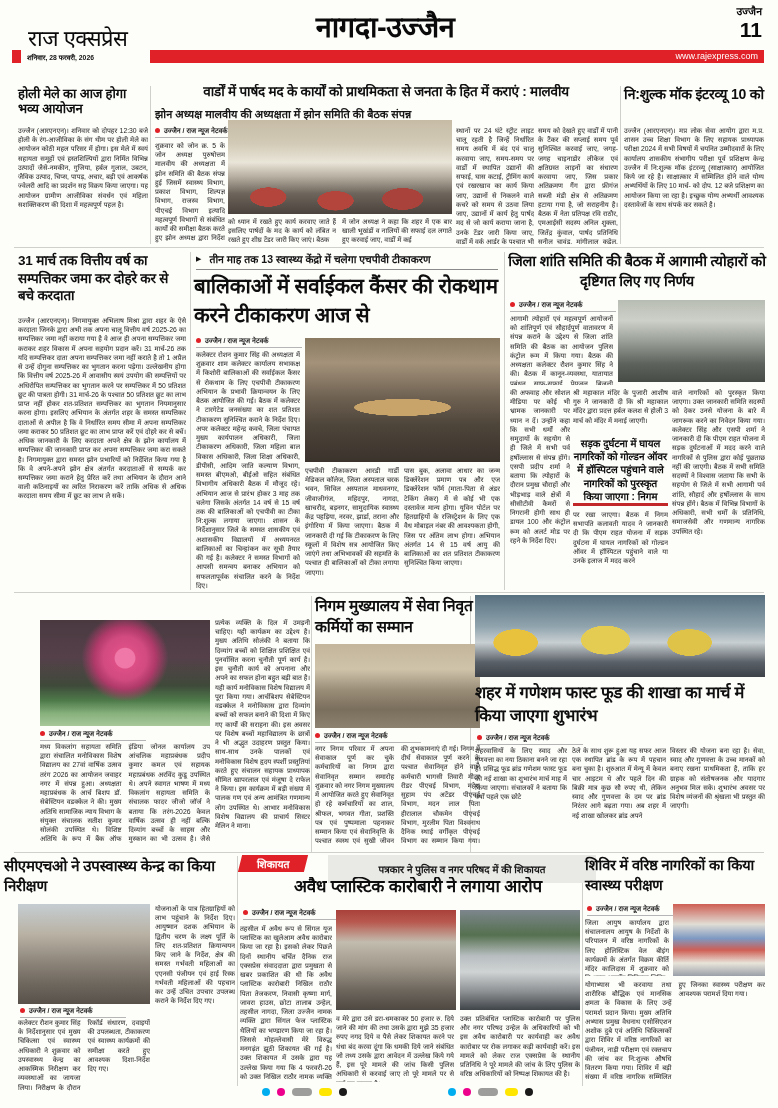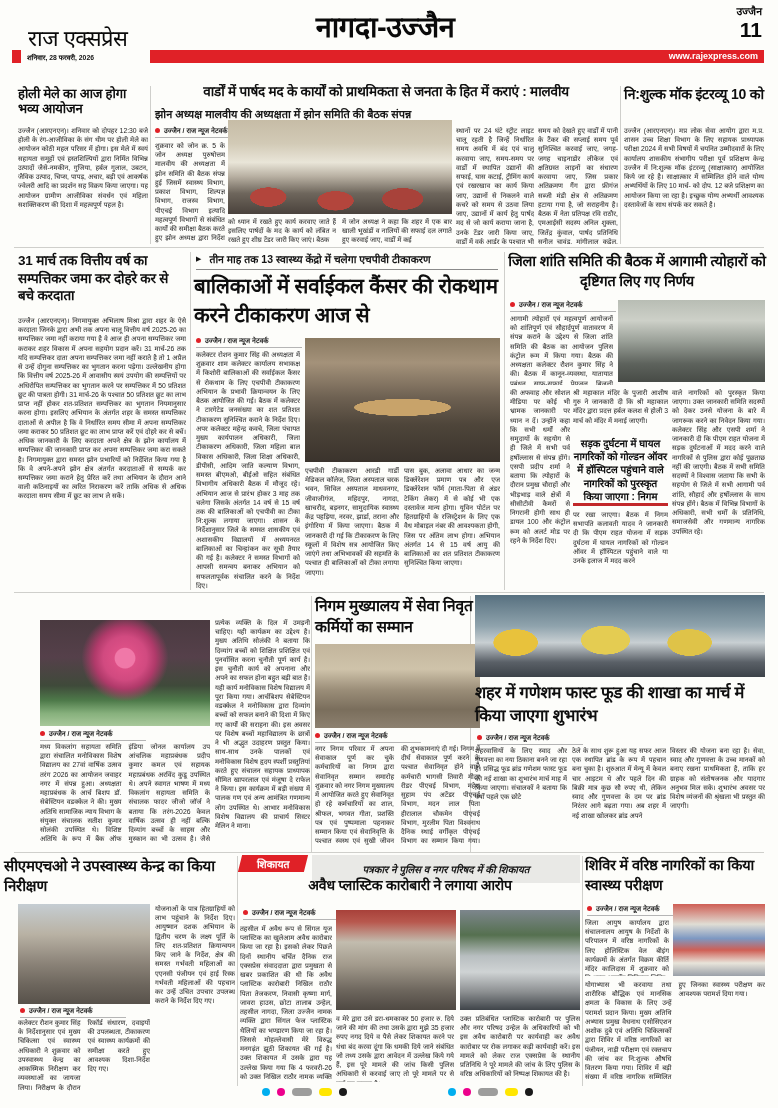--- a/index.html
+++ b/index.html
@@ -14,21 +14,21 @@
   .c2{column-count:2;column-gap:7px;column-fill:auto;height:100%;}
   .byline{display:flex;align-items:center;gap:4px;font-size:6.9px;font-weight:700;color:#222;
           border-bottom:1px solid #b5b5b5;padding-bottom:2px;}
   .byline .dot{width:5px;height:5px;border-radius:50%;background:#e02127;flex:0 0 auto;}
   .vrule{position:absolute;width:1px;background:#cfcfcb;}
   .hrule{position:absolute;height:1px;background:#cfcfcb;}
   .photo{background-size:cover;background-repeat:no-repeat;}
   
   #mh-logo{font-size:22px;font-weight:400;color:#0a0a0a;letter-spacing:-0.5px;}
   #mh-redbar{background:#e02127;}
-  #mh-web{color:#fff;font-size:9px;font-weight:700;text-align:right;line-height:13px;padding-right:6px;}
+  #mh-web{color:#fff;font-size:9px;font-weight:400;text-align:right;line-height:13px;padding-right:6px;}
   #mh-date{font-size:6.8px;font-weight:700;color:#111;}
   #mh-title{font-size:29px;font-weight:800;color:#0a0a0a;text-align:center;letter-spacing:-0.5px;}
   #mh-city{font-size:10.5px;font-weight:700;text-align:right;color:#0a0a0a;line-height:1.1;}
   #mh-pageno{font-size:21px;font-weight:800;text-align:right;color:#0a0a0a;line-height:1;}
   
   .kicker-e{font-size:10.5px;font-weight:700;border-bottom:1px solid #8a8a8a;padding-bottom:3px;
             display:flex;align-items:center;gap:4px;color:#151515;}
   .tag{background:#e02127;transform:skewX(-14deg);display:flex;align-items:center;justify-content:center;}
   .tag span{transform:skewX(14deg);color:#fff;font-size:10.5px;font-weight:800;}
   .kicker-k{background:#e9e9e6;font-size:10px;font-weight:800;text-align:center;color:#191919;
@@ -177,22 +177,22 @@
   <div class="abs byline" style="left:20px;top:1006px;width:106px;">
     <span class="dot"></span>
     <span>उज्जैन / राज न्यूज नेटवर्क</span>
   </div>
   <div class="abs bodytxt" style="left:155px;top:904px;width:80px;height:190px;">योजनाओं के पात्र हितग्राहियों को लाभ पहुंचाने के निर्देश दिए। आयुष्मान दशक अभियान के द्वितीय चरण के लक्ष्य पूर्ति के लिए शत-प्रतिशत क्रियान्वयन किए जाने के निर्देश, क्षेत्र की समस्त गर्भवती महिलाओं का एएनसी पंजीयन एवं हाई रिस्क गर्भवती महिलाओं की पहचान कर उन्हें उचित उपचार उपलब्ध कराने के निर्देश दिए गए।</div>
   <div class="abs bodytxt c2" style="left:18px;top:1018px;width:132px;height:76px;">कलेक्टर रौशन कुमार सिंह के निर्देशानुसार एवं मुख्य चिकित्सा एवं स्वास्थ्य अधिकारी ने शुक्रवार को उपस्वास्थ्य केन्द्र का आकस्मिक निरीक्षण कर व्यवस्थाओं का जायजा लिया। निरीक्षण के दौरान रिकॉर्ड संधारण, दवाइयों की उपलब्धता, टीकाकरण एवं स्वास्थ्य कार्यक्रमों की समीक्षा करते हुए आवश्यक दिशा-निर्देश दिए गए।</div>
 
   <div class="abs tag" style="left:240px;top:855px;width:66px;height:17px;">
     <span>शिकायत</span>
   </div>
-  <div class="abs kicker-k" style="left:312px;top:855px;width:268px;height:28px;font-style:italic;">पत्रकार ने पुलिस व नगर परिषद में की शिकायत</div>
-  <div class="abs hl" style="left:240px;top:877px;width:340px;font-size:14px;text-align:center;white-space:nowrap;overflow:hidden;">अवैध प्लास्टिक कारोबारी ने लगाया आरोप</div>
+  <div class="abs kicker-k" style="left:328px;top:855px;width:268px;height:28px;">पत्रकार ने पुलिस व नगर परिषद में की शिकायत</div>
+  <div class="abs hl" style="left:248px;top:877px;width:340px;font-size:17px;text-align:center;white-space:nowrap;overflow:hidden;">अवैध प्लास्टिक कारोबारी ने लगाया आरोप</div>
   <div class="abs byline" style="left:243px;top:908px;width:106px;">
     <span class="dot"></span>
     <span>उज्जैन / राज न्यूज नेटवर्क</span>
   </div>
   <div class="abs bodytxt" style="left:240px;top:924px;width:92px;height:158px;">तहसील में अवैध रूप से सिंगल यूज प्लास्टिक का खुलेआम अवैध कारोबार किया जा रहा है। इसको लेकर पिछले दिनों स्थानीय चर्चित दैनिक राज एक्सप्रेस संवाददाता द्वारा प्रमुखता से खबर प्रकाशित की थी कि अवैध प्लास्टिक कारोबारी निखिल राठौर पिता तेजकरण, निवासी कृष्णा मार्ग, जावरा हाउस, छोटा तालाब उन्हेल, तहसील नागदा, जिला उज्जैन नामक व्यक्ति द्वारा सिंगल फेज प्लास्टिक थैलियों का भण्डारण किया जा रहा है। जिससे मोहल्लेवासी मेरे विरुद्ध मनगढ़ंत झूठी शिकायत की गई है। उक्त शिकायत में उसके द्वारा यह उल्लेख किया गया कि 4 फरवरी-26 को उक्त निखिल राठौर नामक व्यक्ति के फोन पर कॉल किया व मिलने हेतु दबाव बनाकर रुपयों की मांग की। निखिल राठौर के द्वारा कहानी की रुपरेखा तैयार कर आवेदन दिया जिसमें यह भी उल्लेख किया कि 6 फरवरी-26 को निखिल से मिलने आया</div>
   <div class="abs photo ph-street1" style="left:336px;top:910px;width:120px;height:100px;"></div>
   <div class="abs photo ph-street2" style="left:460px;top:910px;width:120px;height:100px;"></div>
   <div class="abs bodytxt" style="left:336px;top:1014px;width:118px;height:68px;">व मेरे द्वारा उसे डरा-धमकाकर 50 हजार रु. दिये जाने की मांग की तथा उसके द्वारा मुझे 35 हजार रुपए नगद दिये व पैसे लेकर शिकायत करने पर धंधा बंद करवा दूंगा कि धमकी दिये जाने संबंधित जो तथ्य उसके द्वारा आवेदन में उल्लेख किये गये हैं, इस पूरे मामले की जांच किसी पुलिस अधिकारी से करवाई जाए तो पूरे मामले पर से पर्दा उठ सकता है।</div>
   <div class="abs bodytxt" style="left:460px;top:1014px;width:120px;height:68px;">उक्त प्रतिबंधित प्लास्टिक कारोबारी पर पुलिस और नगर परिषद उन्हेल के अधिकारियों को भी इस अवैध कारोबारी पर कार्यवाही कर अवैध कारोबार पर रोक लगाकर कड़ी कार्यवाही करें। इस मामले को लेकर राज एक्सप्रेस के स्थानीय प्रतिनिधि ने पूरे मामले की जांच के लिए पुलिस के वरिष्ठ अधिकारियों को निष्पक्ष शिकायत की है।</div>
 

